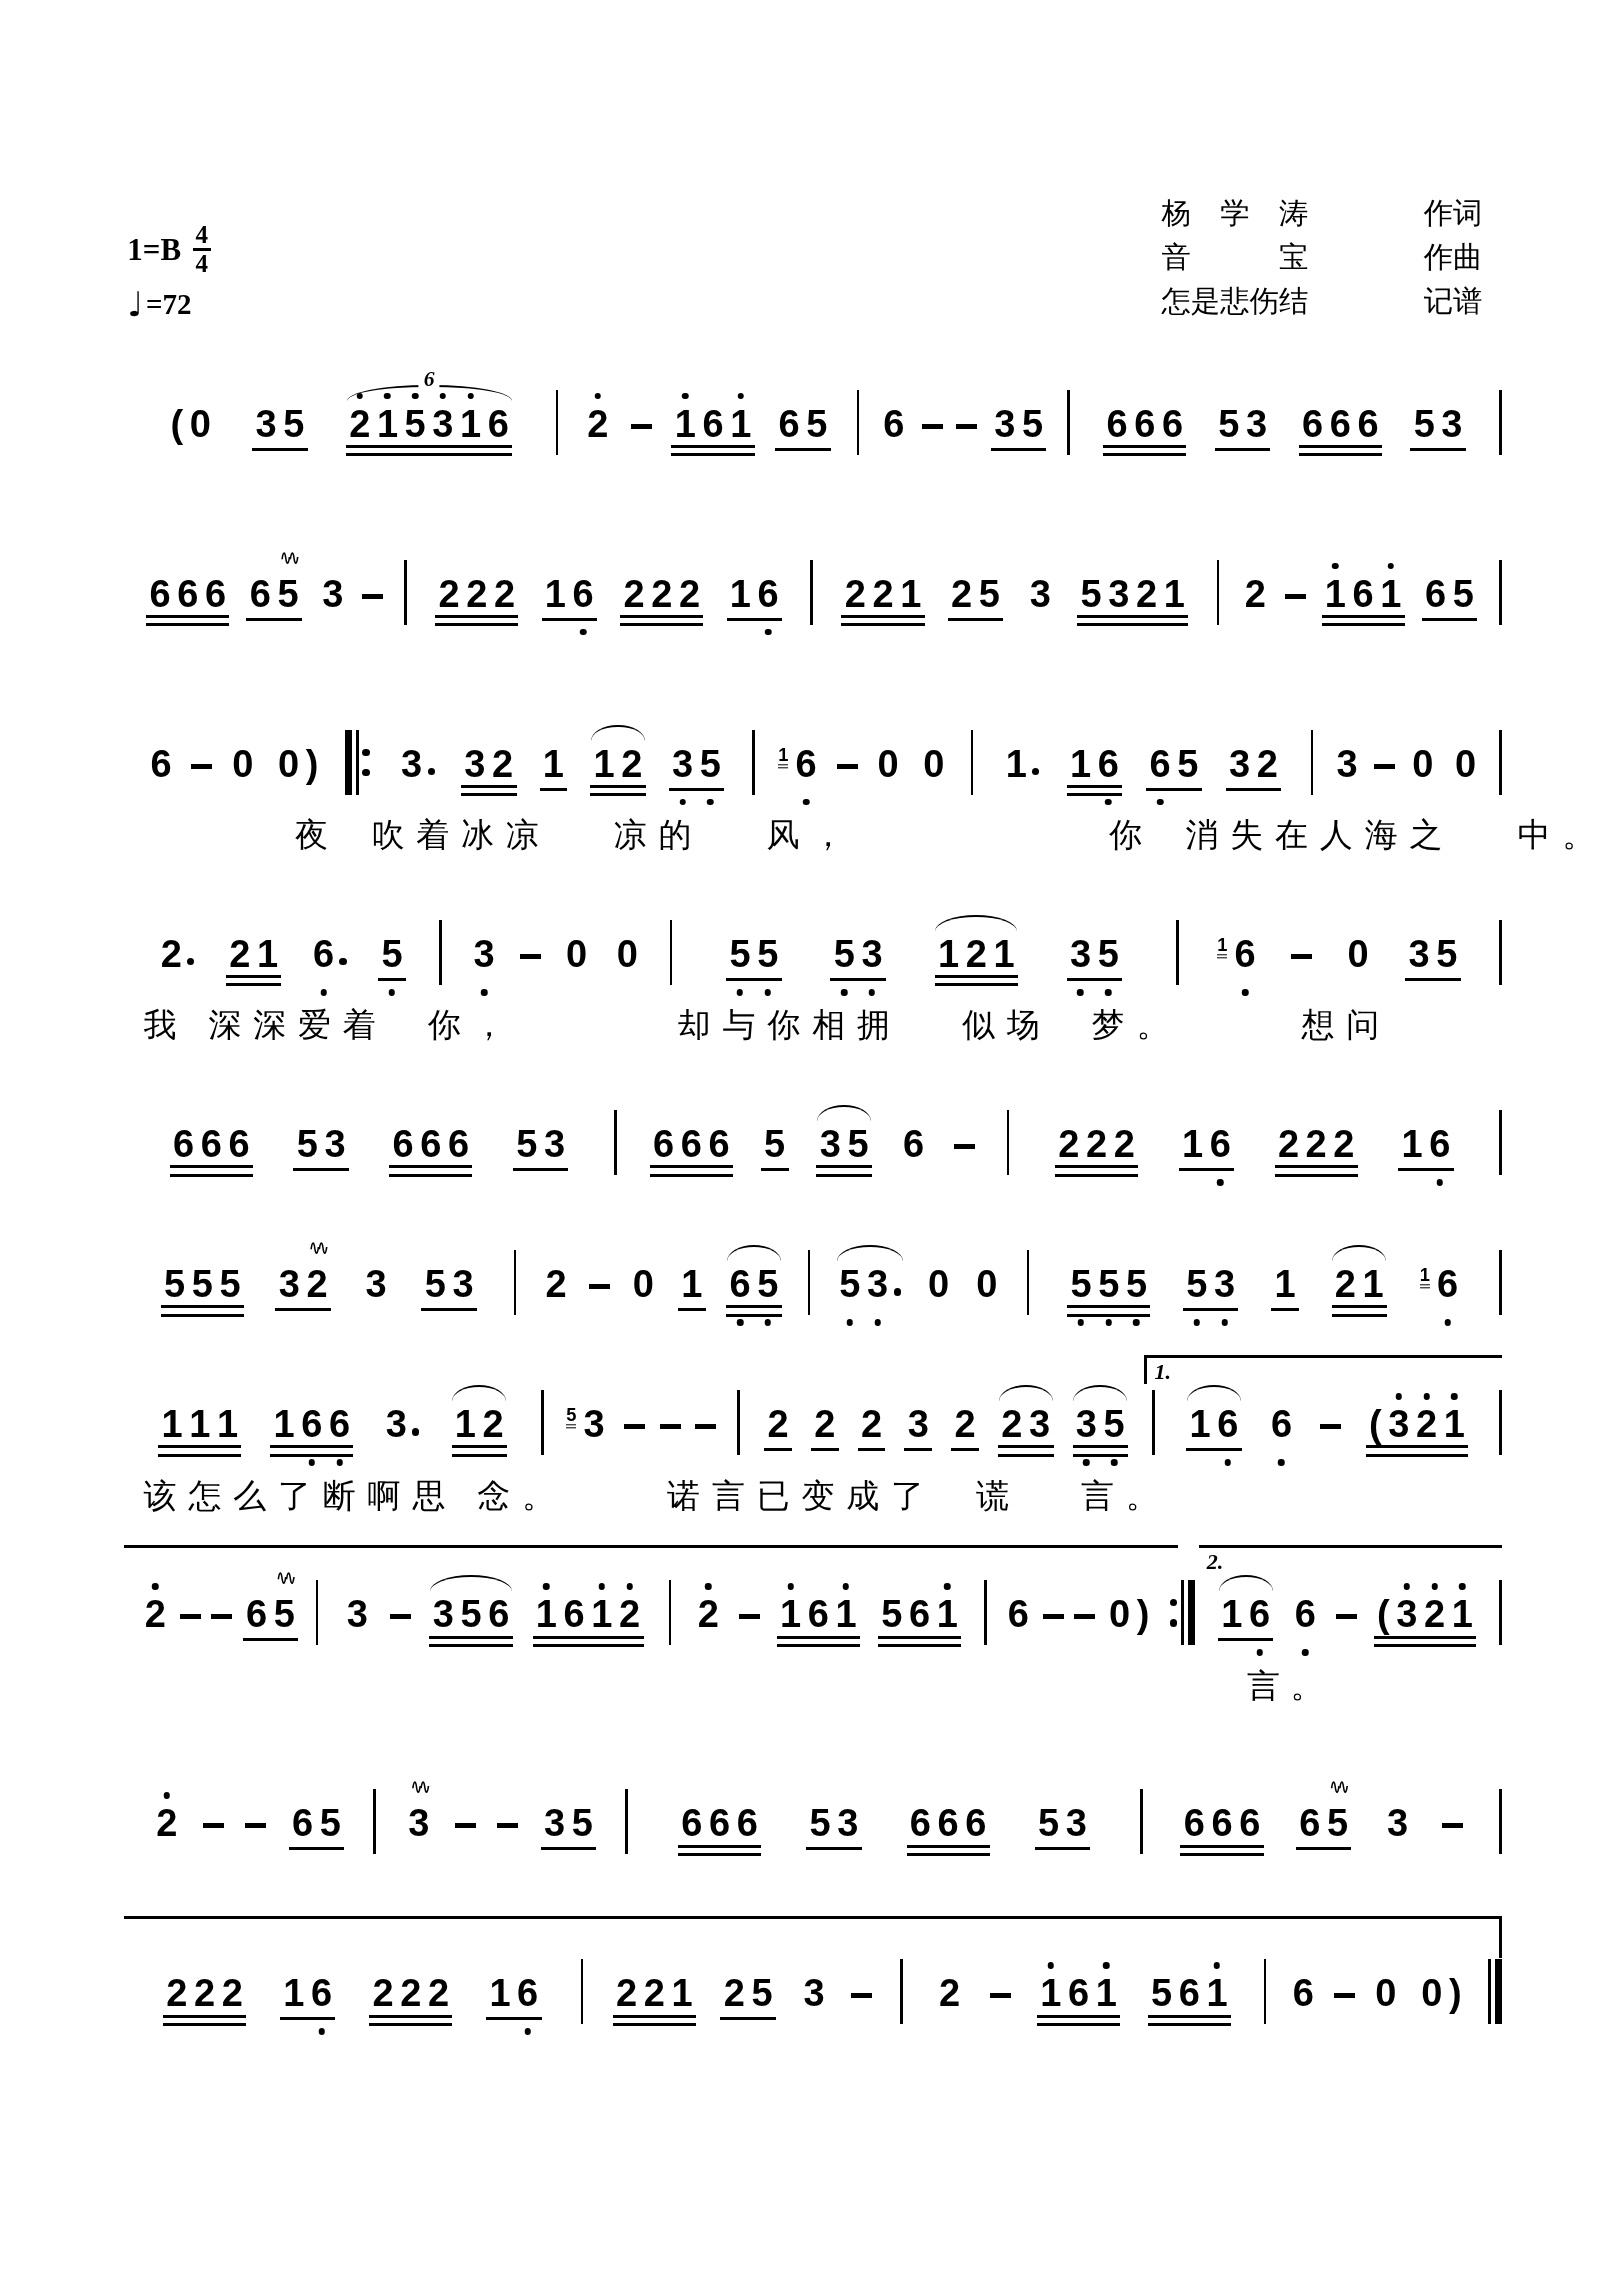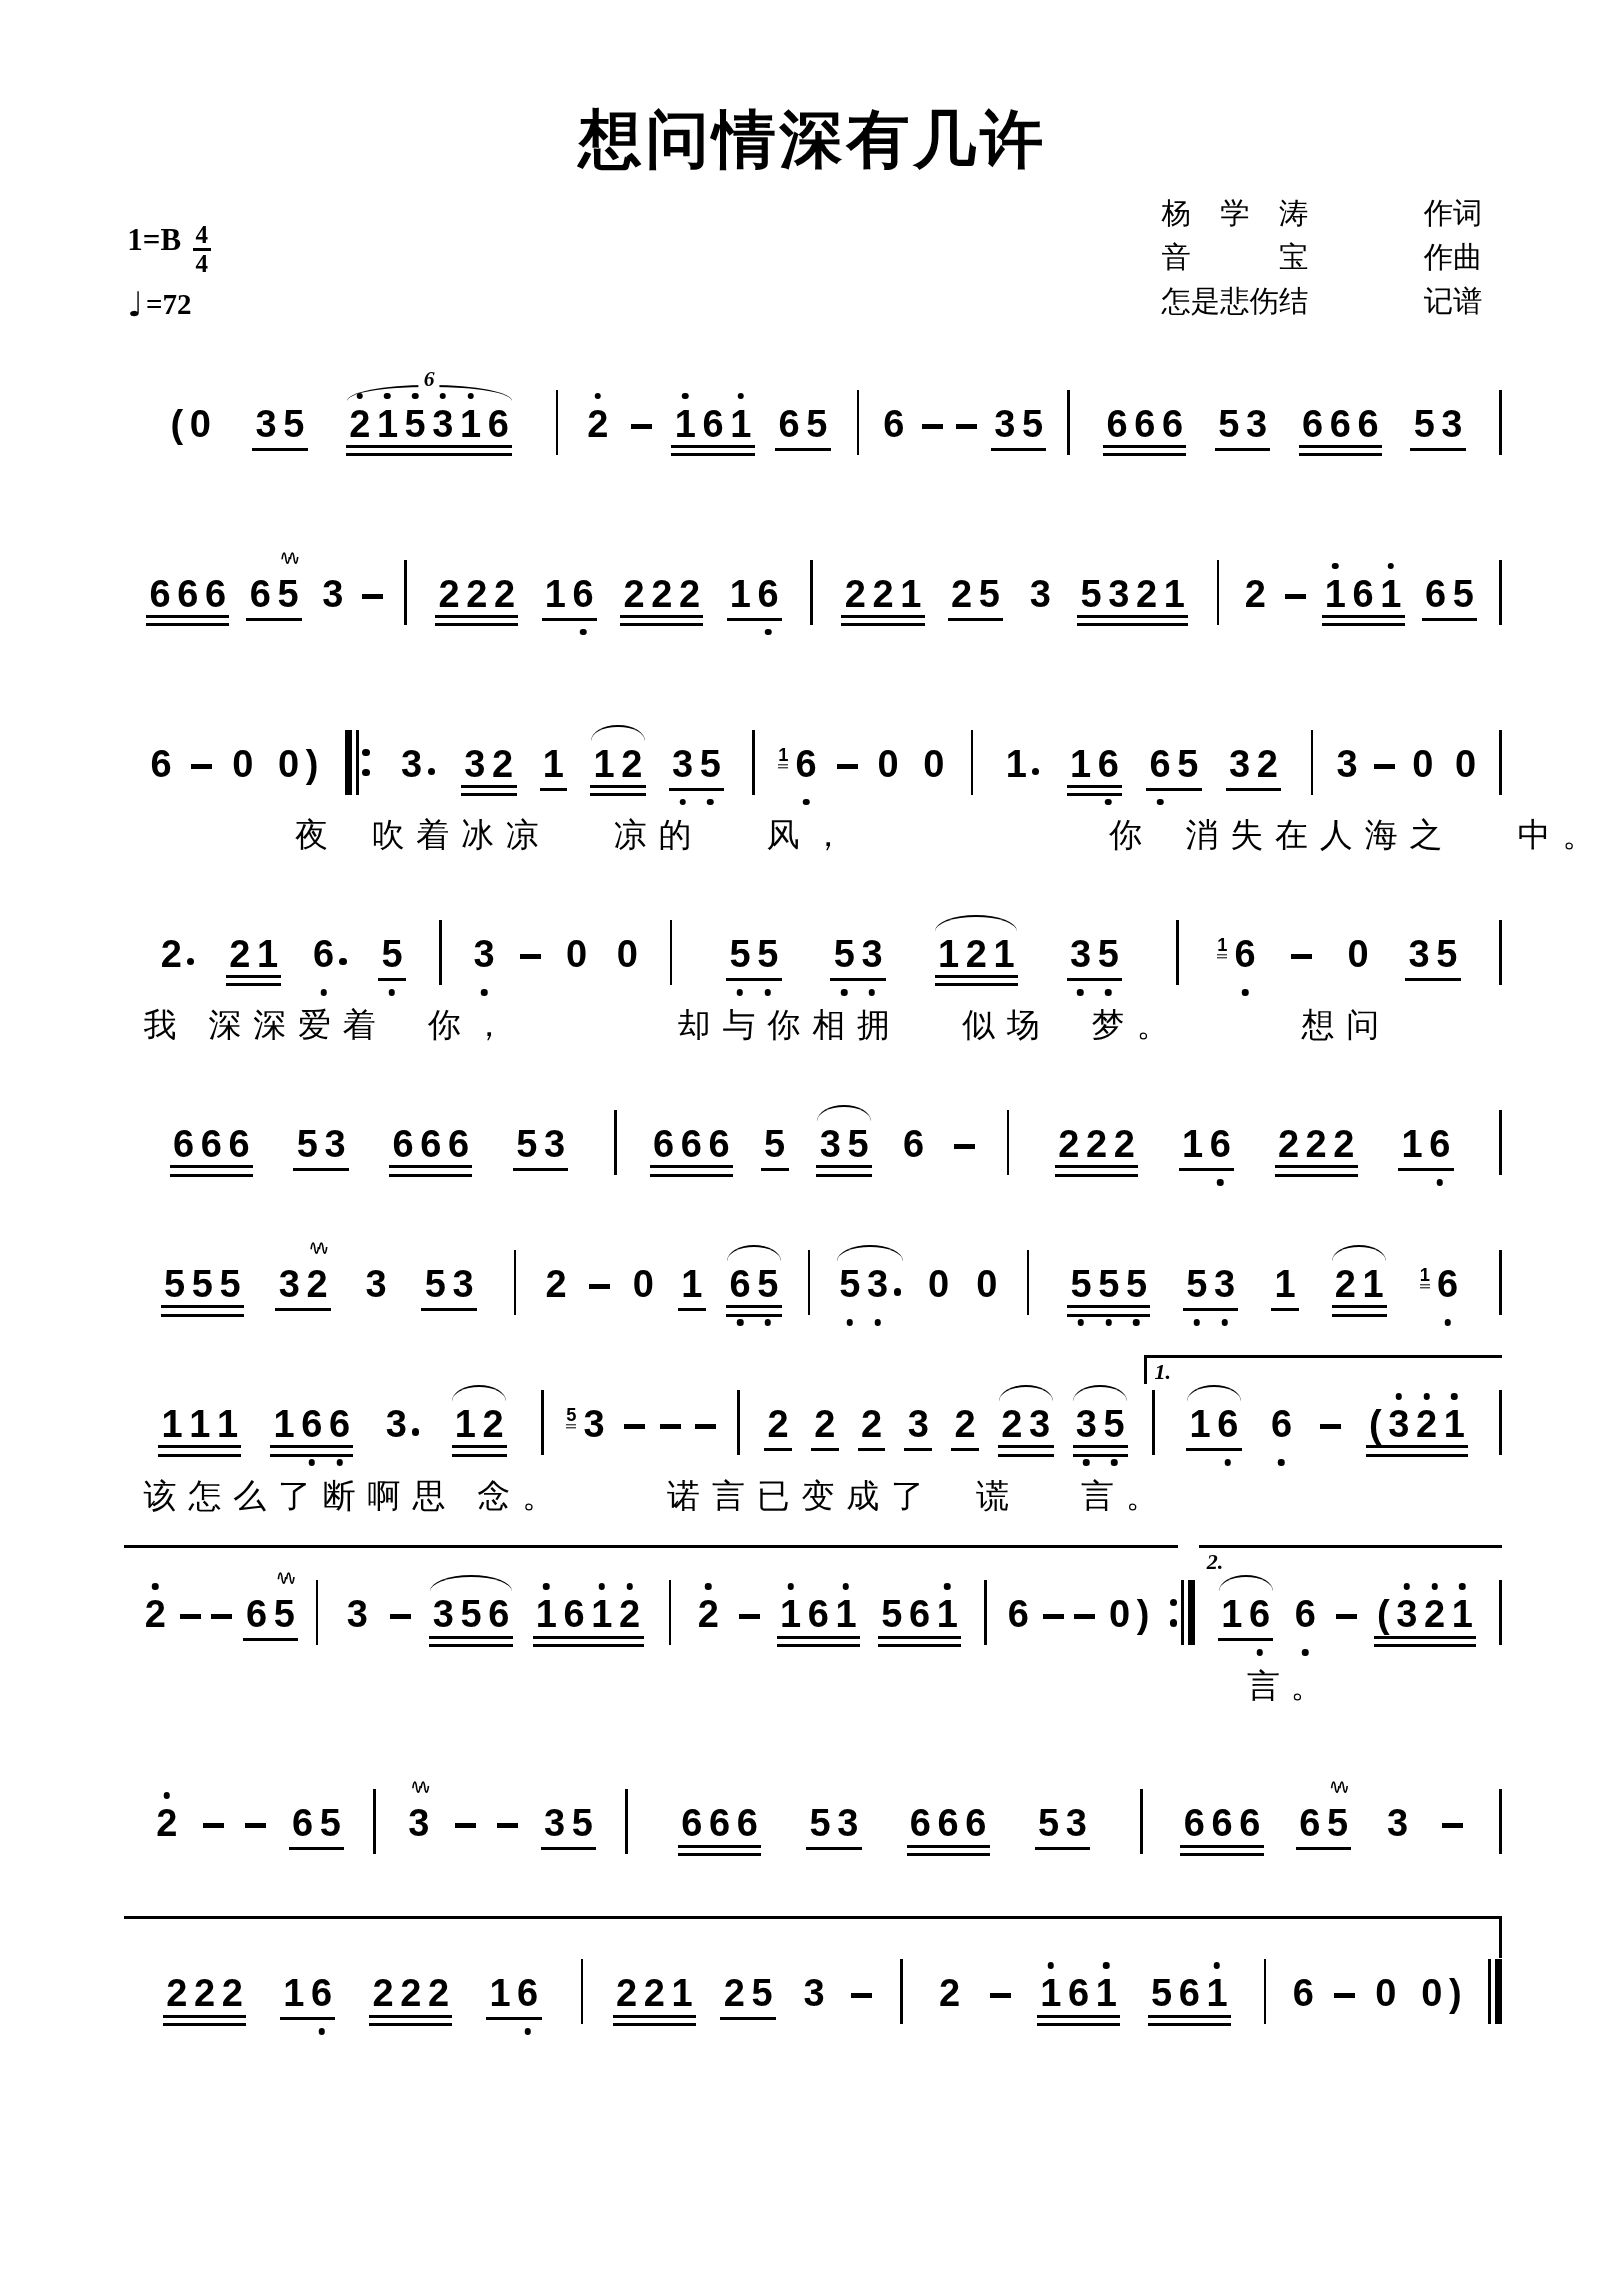--- a/index.html
+++ b/index.html
@@ -9,21 +9,21 @@
   
   header{position:relative;height:357px;}
   .title{position:absolute;top:97px;left:0;right:0;text-align:center;
          font-family:"Liberation Serif",serif;font-weight:bold;font-size:63px;letter-spacing:3.9px;}
   .subtitle{position:absolute;top:257px;left:0;right:0;text-align:center;
             font-family:"Liberation Serif",serif;font-size:26px;}
   .credits{position:absolute;top:191px;right:19.6px;width:321px;
            font-family:"Liberation Serif",serif;font-size:29.4px;line-height:1.5;}
   .credit-row{display:flex;justify-content:space-between;white-space:pre;}
   .keys{position:absolute;top:222px;left:3.3px;font-family:"Liberation Serif",serif;font-weight:bold;}
-  .keyrow{display:flex;font-size:31px;}
+  .keyrow{display:flex;align-items:center;font-size:31px;}
   .frac{display:inline-flex;flex-direction:column;align-items:center;margin-left:11.8px;
         font-size:25px;line-height:1.05;}
   .frac .num{border-bottom:3.3px solid #000;padding:0 2.6px;}
   .temporow{display:flex;align-items:center;font-size:29px;margin-top:6.5px;font-weight:bold;}
   .temporow .qnote{font-family:"DejaVu Sans",sans-serif;font-size:34px;margin-right:2.6px;}
 
   
   .sys{margin-bottom:59px;position:relative;}
   .sys.w-lyr{margin-bottom:29px;}
   .sys.v2sys{margin-bottom:98px;}
@@ -79,21 +79,20 @@
           font-size:22px;margin:1.3px 0 0 7.9px;display:inline-block;}
   .v2lyr{position:absolute;left:81.5%;top:116px;font-family:"Liberation Serif",serif;
          font-size:33px;letter-spacing:10.5px;white-space:pre;}
 </style>
 </head>
 <body>
 
 <div class="sheet">
 
   <header>
-    <div class="title">想问情深有几许</div>
     <div class="credits">
       <div class="credit-row">
         <span>杨　学　涛</span>
         <span>作词</span>
       </div>
       <div class="credit-row">
         <span>音　　　宝</span>
         <span>作曲</span>
       </div>
       <div class="credit-row">

